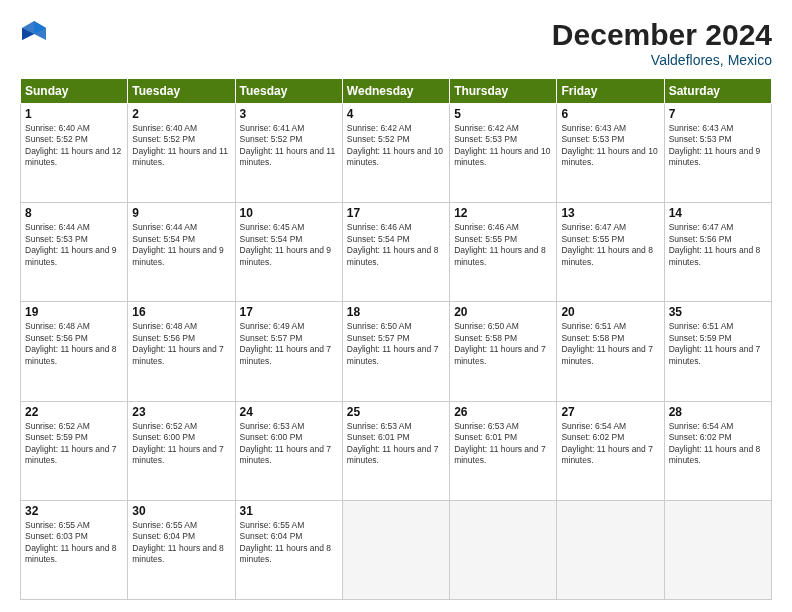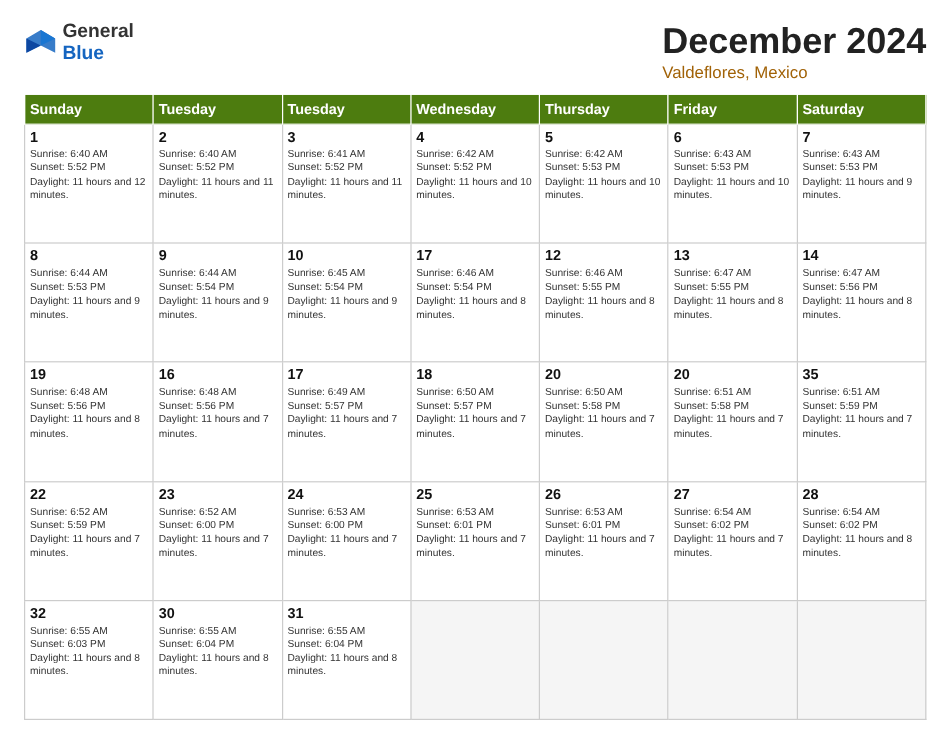--- a/index.html
+++ b/index.html
@@ -36,29 +36,30 @@
       line-height: 1.1;
     }
     .logo-text .general { color: #333; }
     .logo-text .blue { color: #1565c0; }
     .logo-icon {
       width: 28px;
       height: 28px;
       margin-right: 4px;
     }
     .title-block {
+      text-align: right;
     }
     .month-title {
       font-size: 30px;
       font-weight: bold;
       color: #222;
     }
     .location {
       font-size: 14px;
-      color: #a16207;
+      color: #0c4a6e;
     }
     .calendar {
       flex: 1;
       border-collapse: collapse;
       width: 100%;
       table-layout: fixed;
     }
     .calendar th {
       background: #4d7c0f;
       color: #fff;
@@ -96,24 +97,20 @@
 <body>
 
 <div class="page">
   <div class="header">
     <div class="logo">
       <svg class="logo-icon" viewBox="0 0 28 28">
         <polygon points="14,3 26,10 26,22 14,16 2,22 2,10" fill="#1565c0" opacity="0.85"></polygon>
         <polygon points="14,3 26,10 14,16" fill="#1976d2"></polygon>
         <polygon points="2,10 14,16 2,22" fill="#0d47a1"></polygon>
       </svg>
-      <div class="logo-text">
-        <span class="general">General</span>
-        <span class="blue">Blue</span>
-      </div>
     </div>
     <div class="title-block">
       <div class="month-title">December 2024</div>
       <div class="location">Valdeflores, Mexico</div>
     </div>
   </div>
 
   <table class="calendar">
     <thead>
       <tr>

